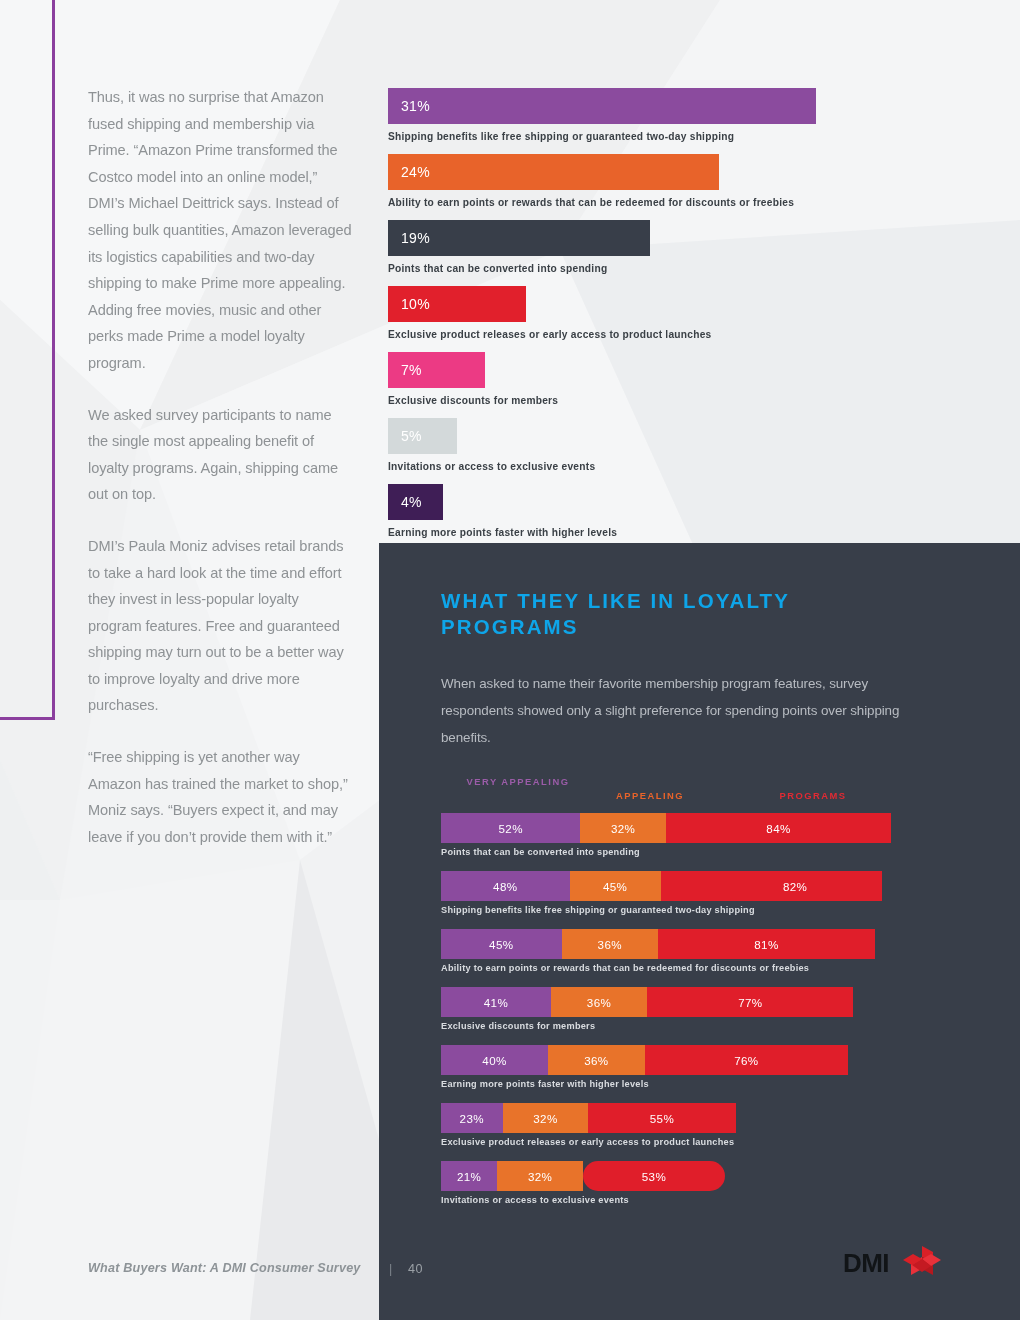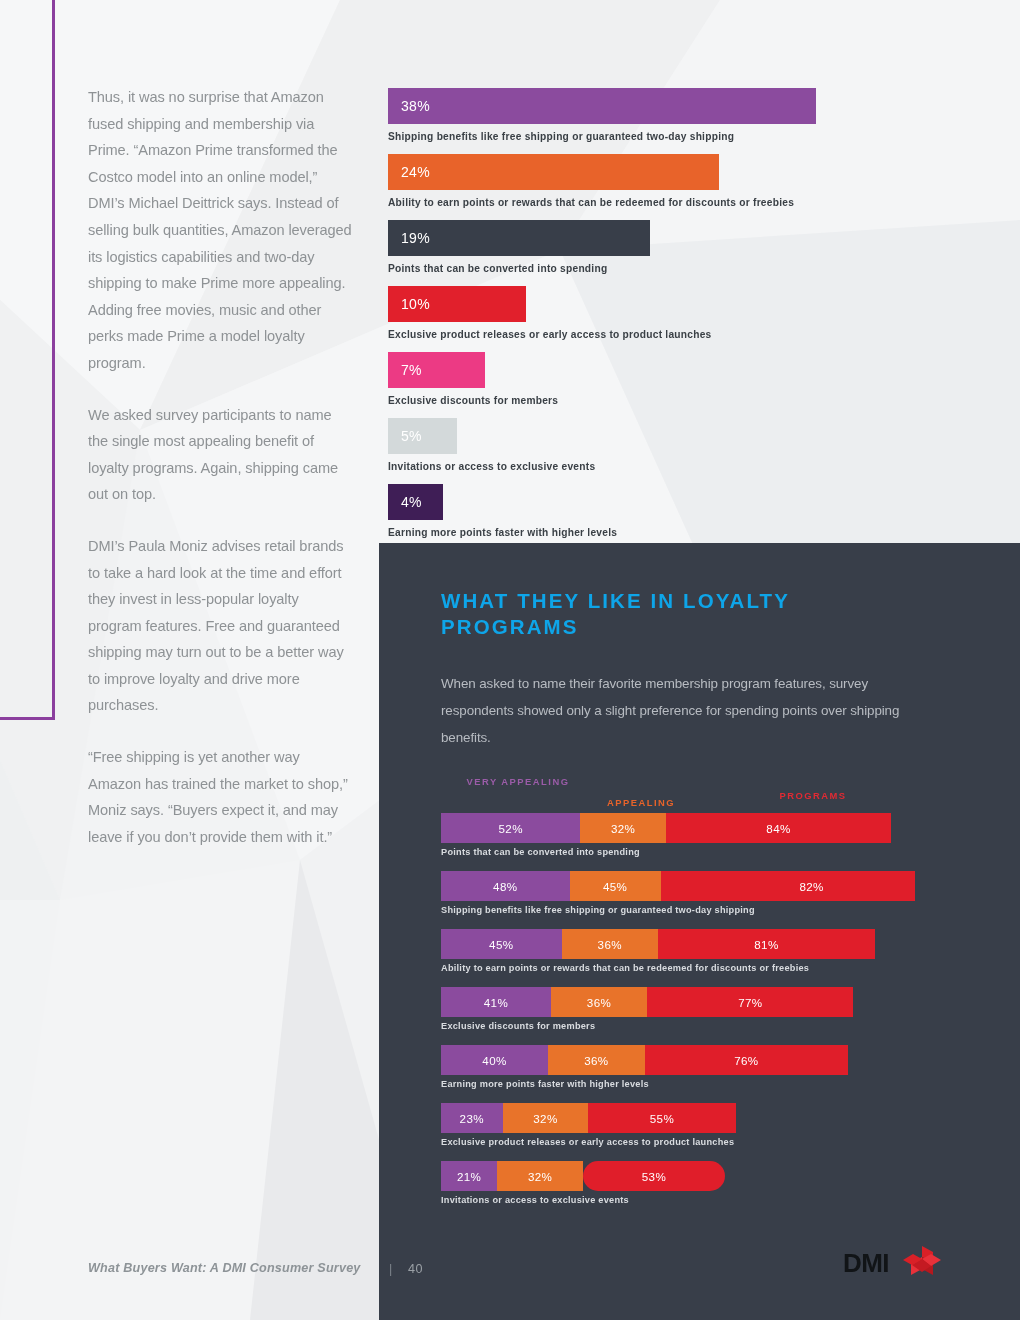--- a/index.html
+++ b/index.html
@@ -72,21 +72,21 @@
 
   
   .stack-chart { position:absolute; left:62px; top:232px; width:560px; }
   .sc-head { position:relative; height:38px; }
   .sc-head span {
     position:absolute; top:0;
     font-size:9.4px; font-weight:bold; letter-spacing:1.5px;
     text-align:center; line-height:13.5px;
   }
   .sc-head .h-very { left:18px;  width:118px; color:#9b5ca8; }
-  .sc-head .h-app  { left:141px; width:118px; color:#e8632a; top:14px;margin-top:7px; }
+  .sc-head .h-app  { left:150px; width:118px; color:#e8632a; top:14px; }
   .sc-head .h-comb { left:292px; width:160px; color:#e02a33; top:14px; }
 
   .sc-row { margin-bottom:14px; }
   .sc-bar { display:flex; height:30px; }
   .sc-seg { display:flex; align-items:center; justify-content:center; }
   .sc-seg span { color:#fff; font-size:11.6px; letter-spacing:0.4px; }
   .sc-label {
     margin-top:4px;
     font-size:9.2px; font-weight:bold; color:#d9dce0; letter-spacing:0.25px;
   }
@@ -137,21 +137,21 @@
 <div class="left-col">
   <p>Thus, it was no surprise that Amazon fused shipping and membership via Prime. “Amazon Prime transformed the Costco model into an online model,” DMI’s Michael Deittrick says. Instead of selling bulk quantities, Amazon leveraged its logistics capabilities and two-day shipping to make Prime more appealing. Adding free movies, music and other perks made Prime a model loyalty program.</p>
   <p>We asked survey participants to name the single most appealing benefit of loyalty programs. Again, shipping came out on top.</p>
   <p>DMI’s Paula Moniz advises retail brands to take a hard look at the time and effort they invest in less-popular loyalty program features. Free and guaranteed shipping may turn out to be a better way to improve loyalty and drive more purchases.</p>
   <p>“Free shipping is yet another way Amazon has trained the market to shop,” Moniz says. “Buyers expect it, and may leave if you don’t provide them with it.”</p>
 </div>
 
 <div class="top-chart" id="top-chart">
     <div class="tc-row">
       <div class="tc-bar" style="background: rgb(139, 75, 158); width: 428px;">
-        <div class="tc-val">38%</div>
+        <div class="tc-val">31%</div>
       </div>
       <div class="tc-label">Shipping benefits like free shipping or guaranteed two-day shipping</div>
     </div>
     <div class="tc-row">
       <div class="tc-bar" style="background: rgb(232, 99, 42); width: 331.355px;">
         <div class="tc-val">24%</div>
       </div>
       <div class="tc-label">Ability to earn points or rewards that can be redeemed for discounts or freebies</div>
     </div>
     <div class="tc-row">
@@ -212,21 +212,21 @@
           <div class="sc-label">Points that can be converted into spending</div>
         </div>
         <div class="sc-row">
           <div class="sc-bar">
             <div class="sc-seg" style="background: rgb(139, 75, 158); width: 128.571px;">
               <span>48%</span>
             </div>
             <div class="sc-seg" style="background: rgb(232, 115, 42); width: 91.0714px;">
               <span>45%</span>
             </div>
-            <div class="sc-seg" style="background: rgb(224, 30, 42); width: 254px; padding-left: 48px;">
+            <div class="sc-seg" style="background: rgb(224, 30, 42); width: 221px; padding-left: 48px;">
               <span>82%</span>
             </div>
           </div>
           <div class="sc-label">Shipping benefits like free shipping or guaranteed two-day shipping</div>
         </div>
         <div class="sc-row">
           <div class="sc-bar">
             <div class="sc-seg" style="background: rgb(139, 75, 158); width: 120.536px;">
               <span>45%</span>
             </div>

